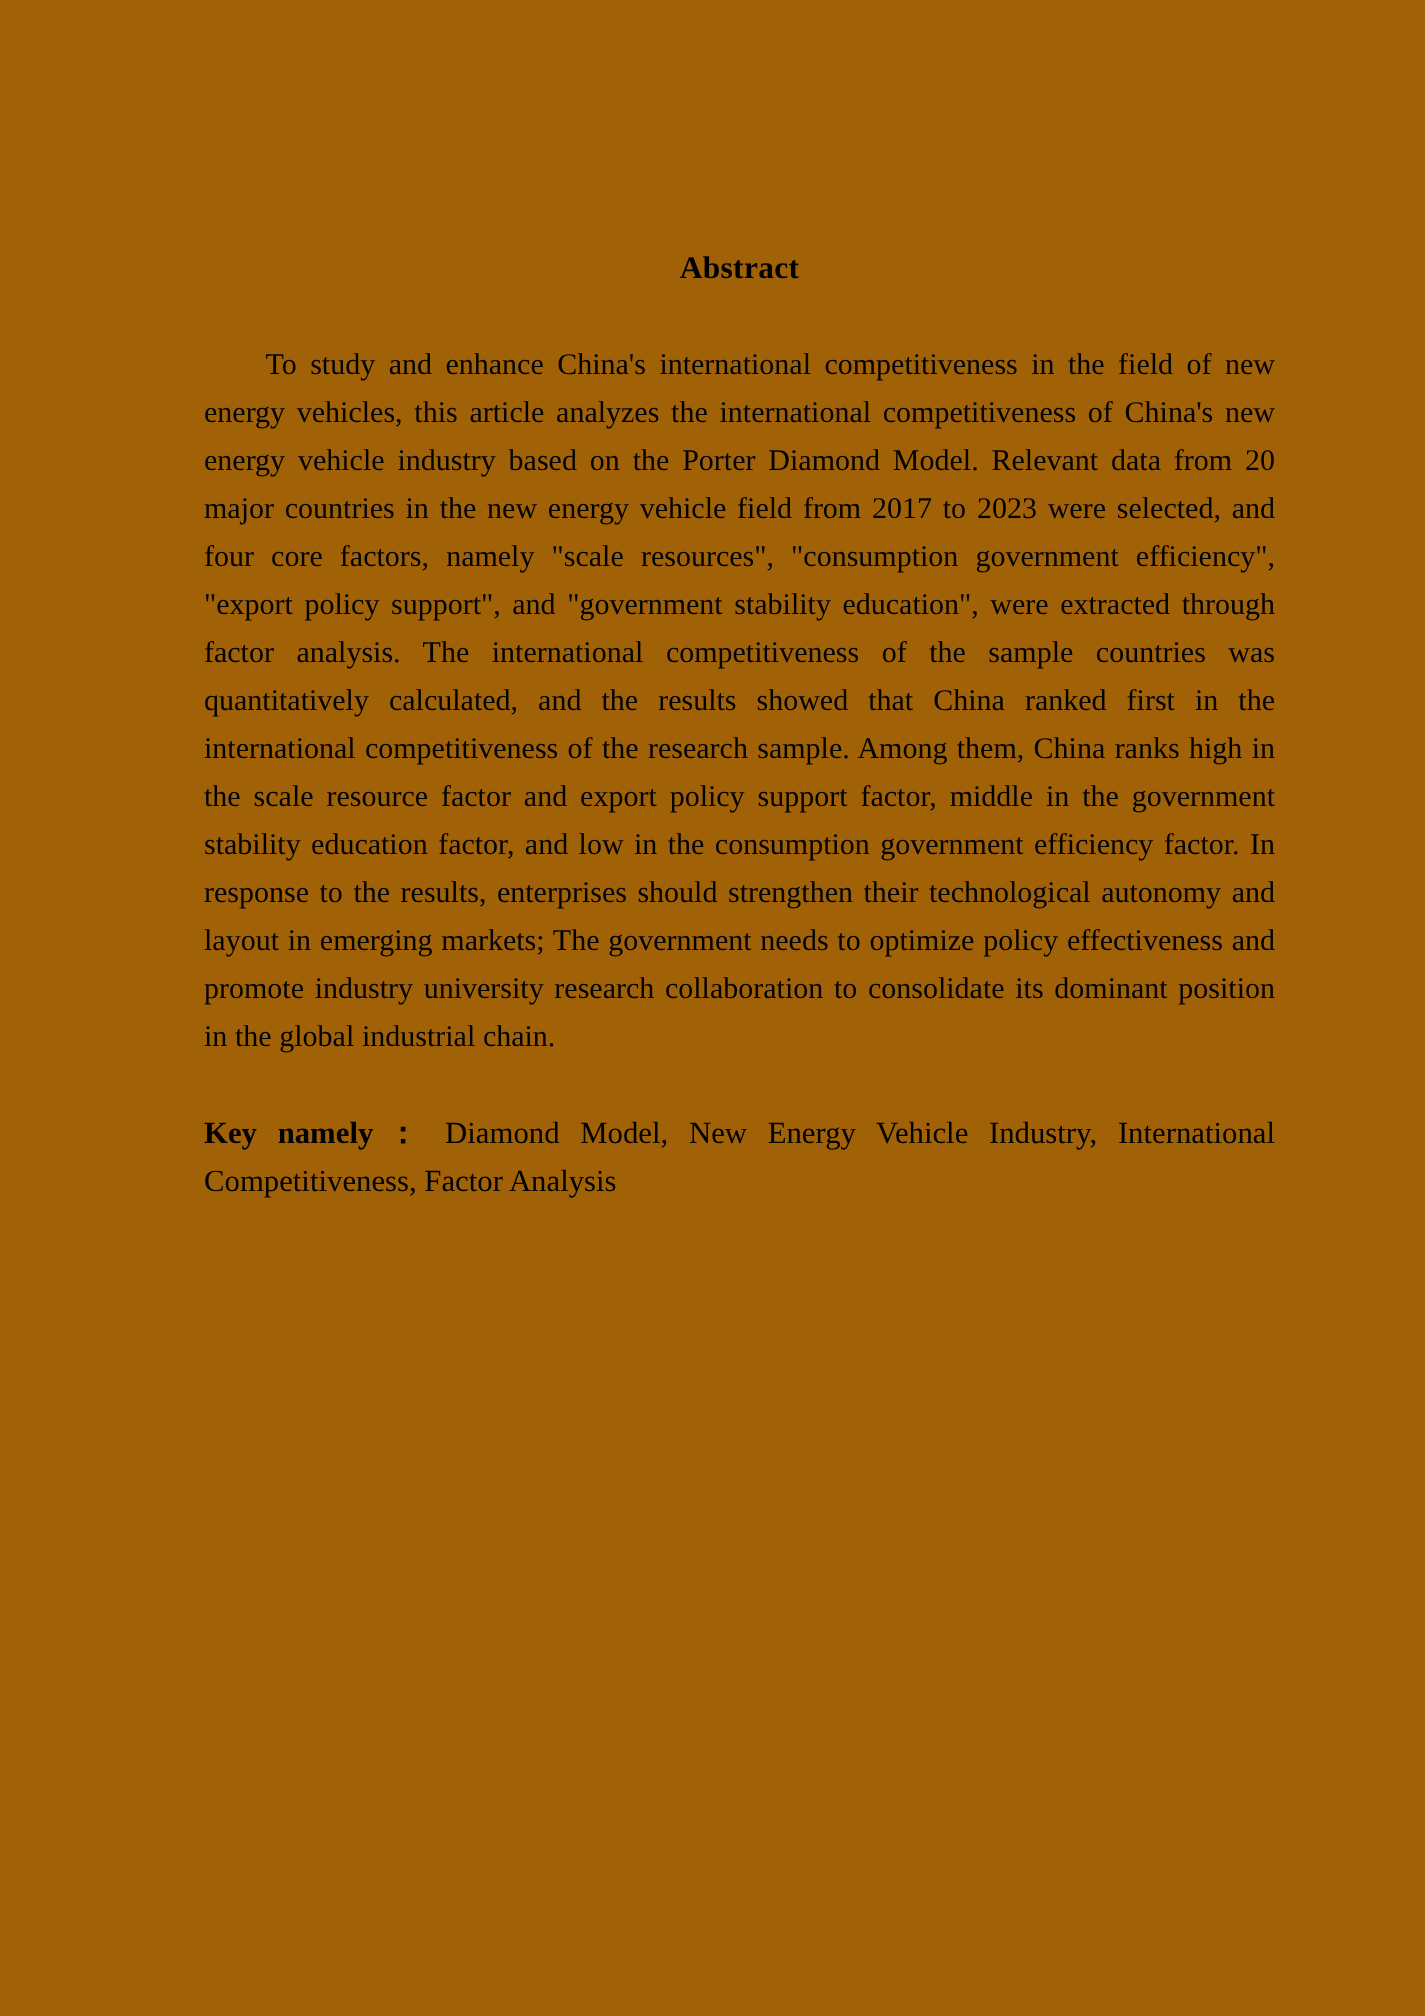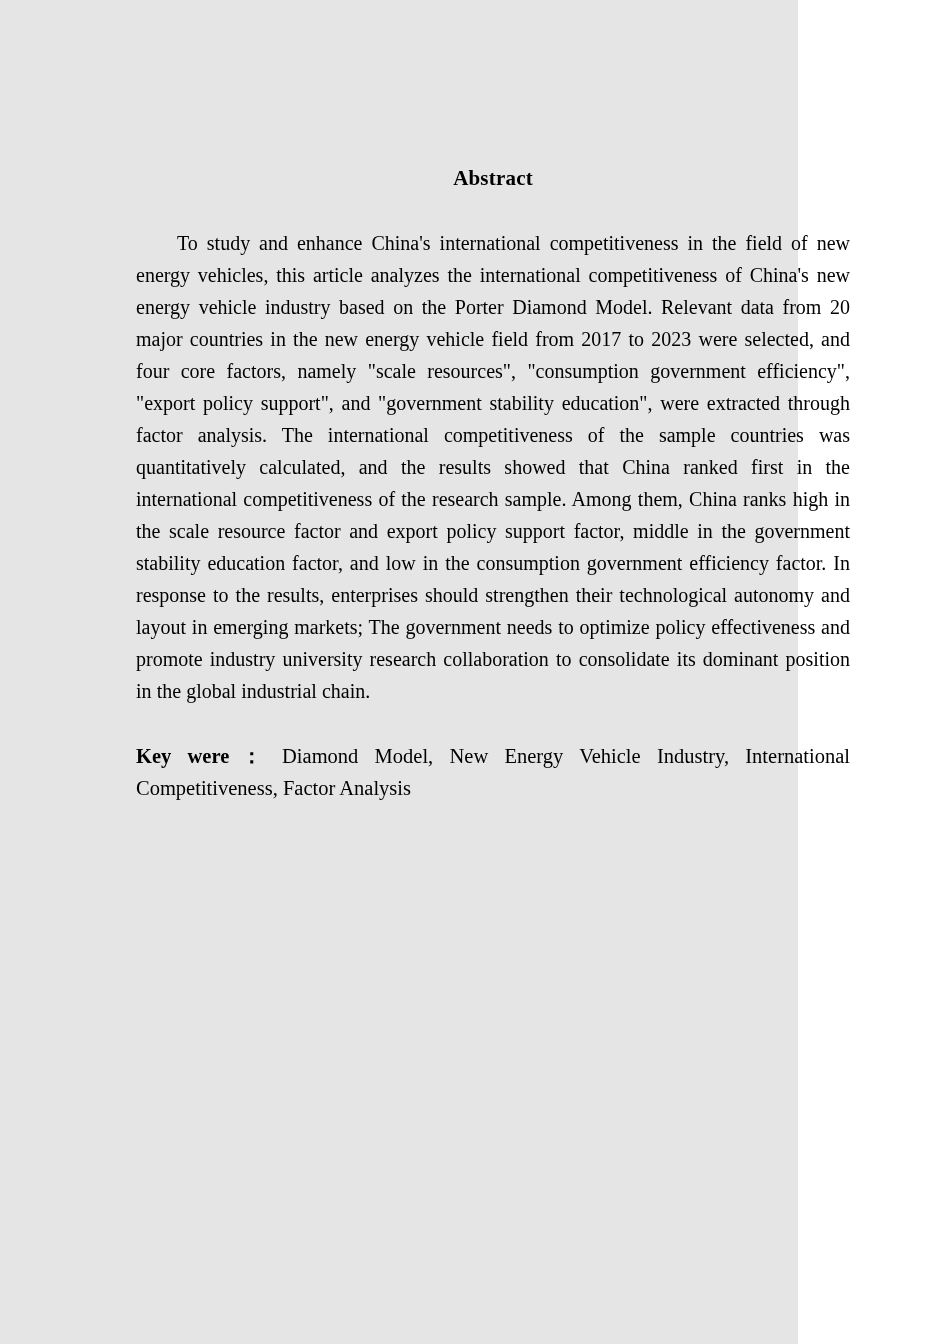--- a/index.html
+++ b/index.html
@@ -9,23 +9,23 @@
   }
   body {
     width: 950px;
     height: 1344px;
     font-family: "Liberation Serif", "DejaVu Serif", serif;
     color: #000000;
     -webkit-font-smoothing: antialiased;
   }
   .page {
     position: relative;
-    width: 798px;
+    width: 950px;
     height: 1344px;
-    background: #e5e5e5;
+    background: #a16207;
     box-sizing: border-box;
   }
   .content {
     position: absolute;
     left: 136px;
     top: 0;
     width: 714px;
   }
   .abstract-title {
     text-align: center;
@@ -71,16 +71,16 @@
 </head>
 <body>
 
 <div class="page">
   <div class="content">
 
     <h1 class="abstract-title">Abstract</h1>
 
     <p class="abstract-body">To study and enhance China's international competitiveness in the field of new energy vehicles, this article analyzes the international competitiveness of China's new energy vehicle industry based on the Porter Diamond Model. Relevant data from 20 major countries in the new energy vehicle field from 2017 to 2023 were selected, and four core factors, namely "scale resources", "consumption government efficiency", "export policy support", and "government stability education", were extracted through factor analysis. The international competitiveness of the sample countries was quantitatively calculated, and the results showed that China ranked first in the international competitiveness of the research sample. Among them, China ranks high in the scale resource factor and export policy support factor, middle in the government stability education factor, and low in the consumption government efficiency factor. In response to the results, enterprises should strengthen their technological autonomy and layout in emerging markets; The government needs to optimize policy effectiveness and promote industry university research collaboration to consolidate its dominant position in the global industrial chain.</p>
 
-    <p class="keywords-block"><span class="kw-label">Key were</span><span class="kw-colon">：</span><span class="kw-gap"></span><span>Diamond Model, New Energy Vehicle Industry, International Competitiveness, Factor Analysis</span></p>
+    <p class="keywords-block"><span class="kw-label">Key namely</span><span class="kw-colon">：</span><span class="kw-gap"></span><span>Diamond Model, New Energy Vehicle Industry, International Competitiveness, Factor Analysis</span></p>
 
   </div>
 </div>
 
 </body></html>

